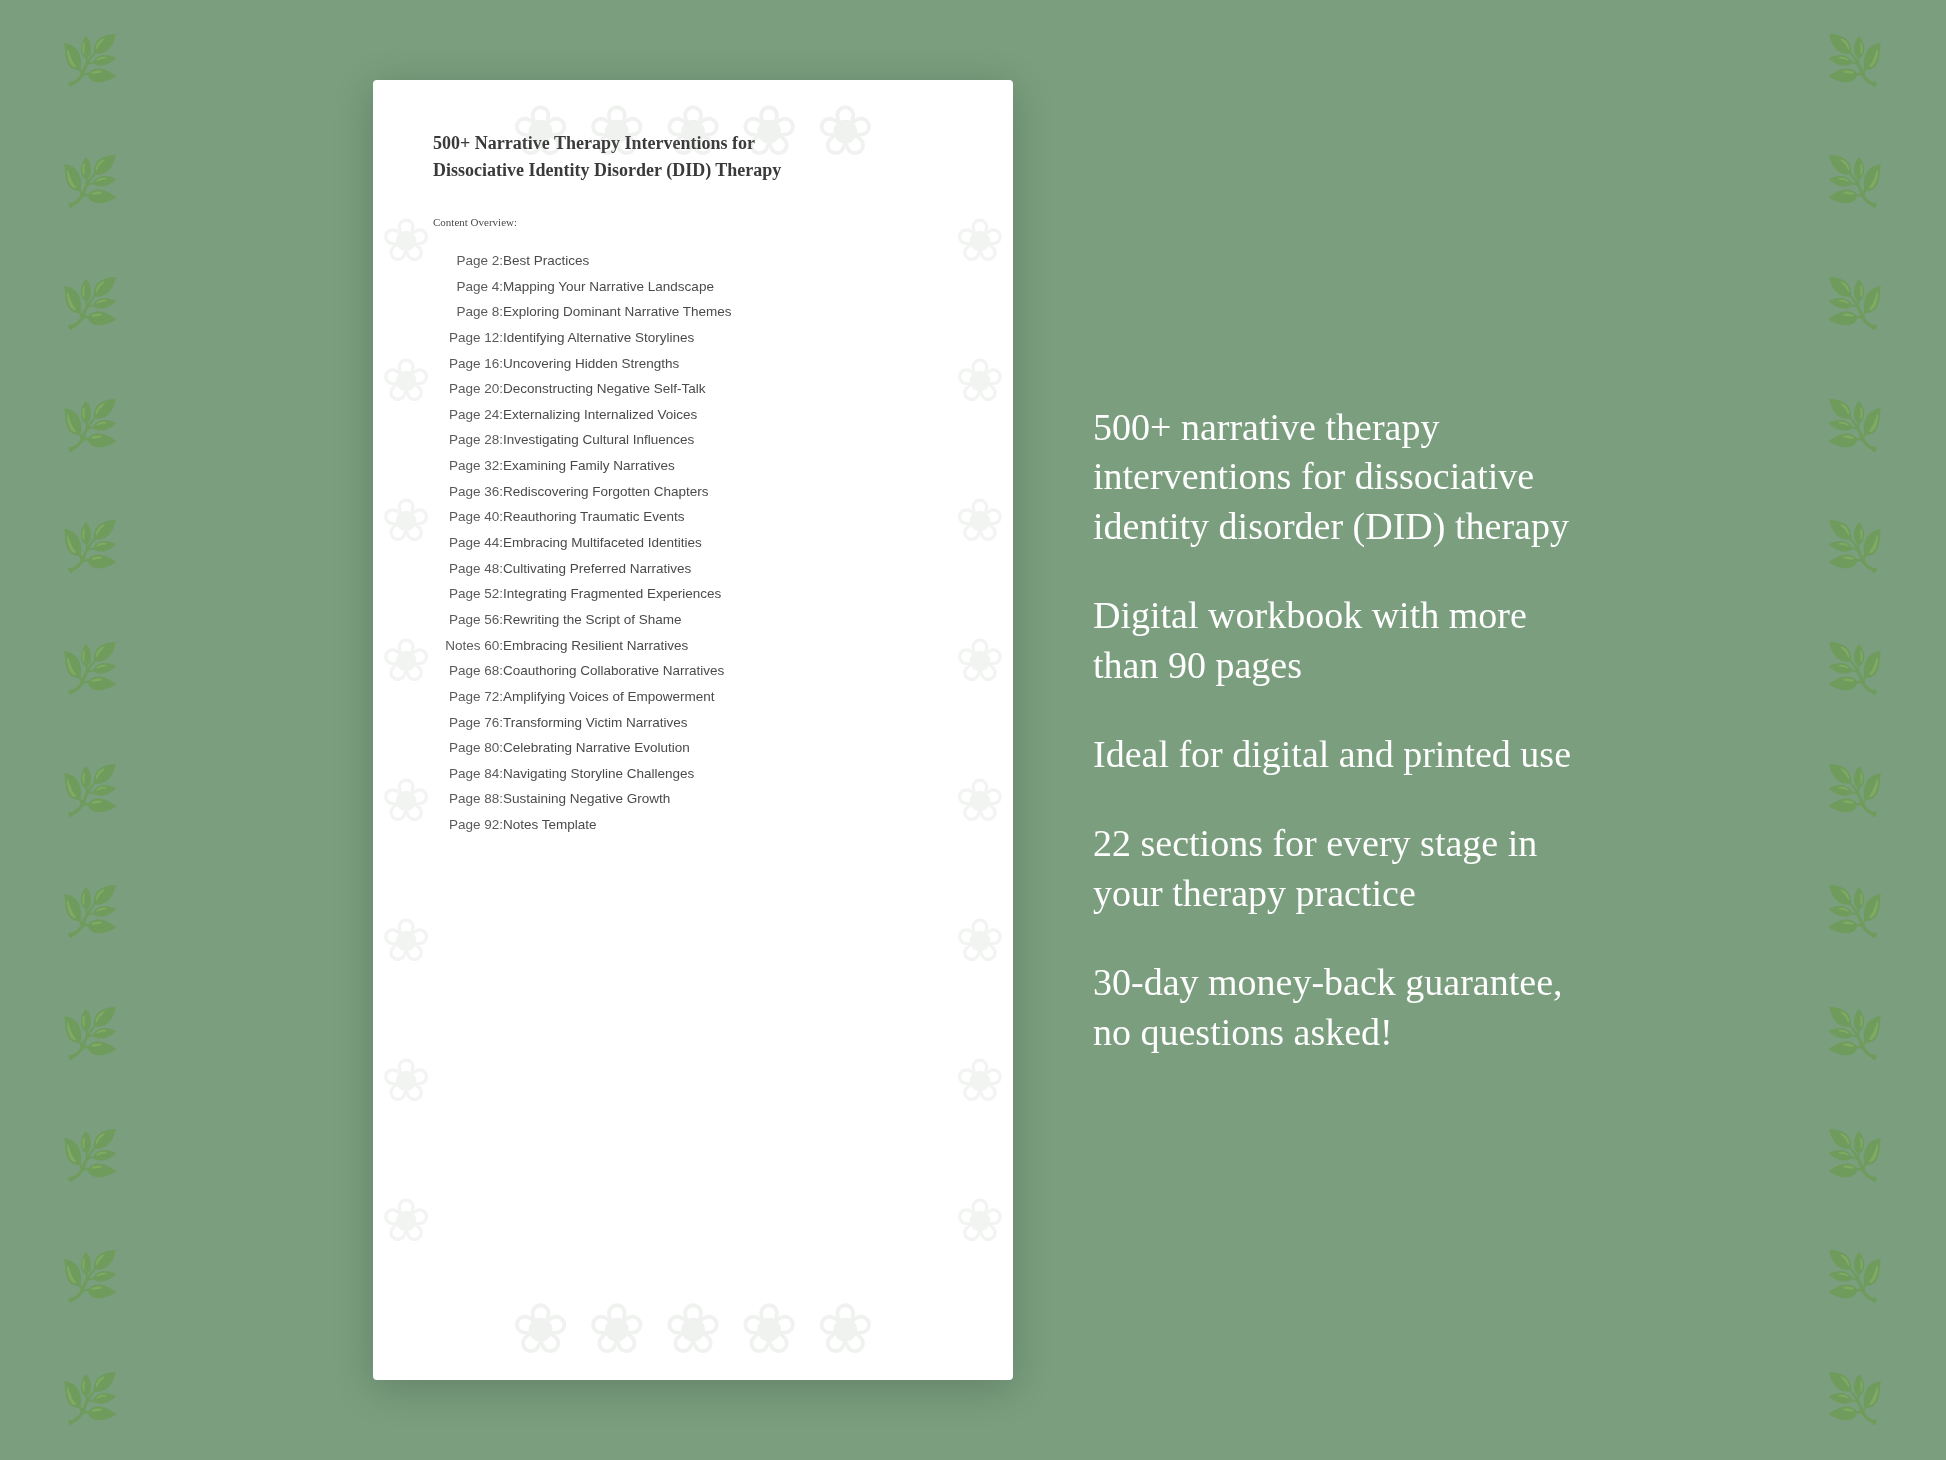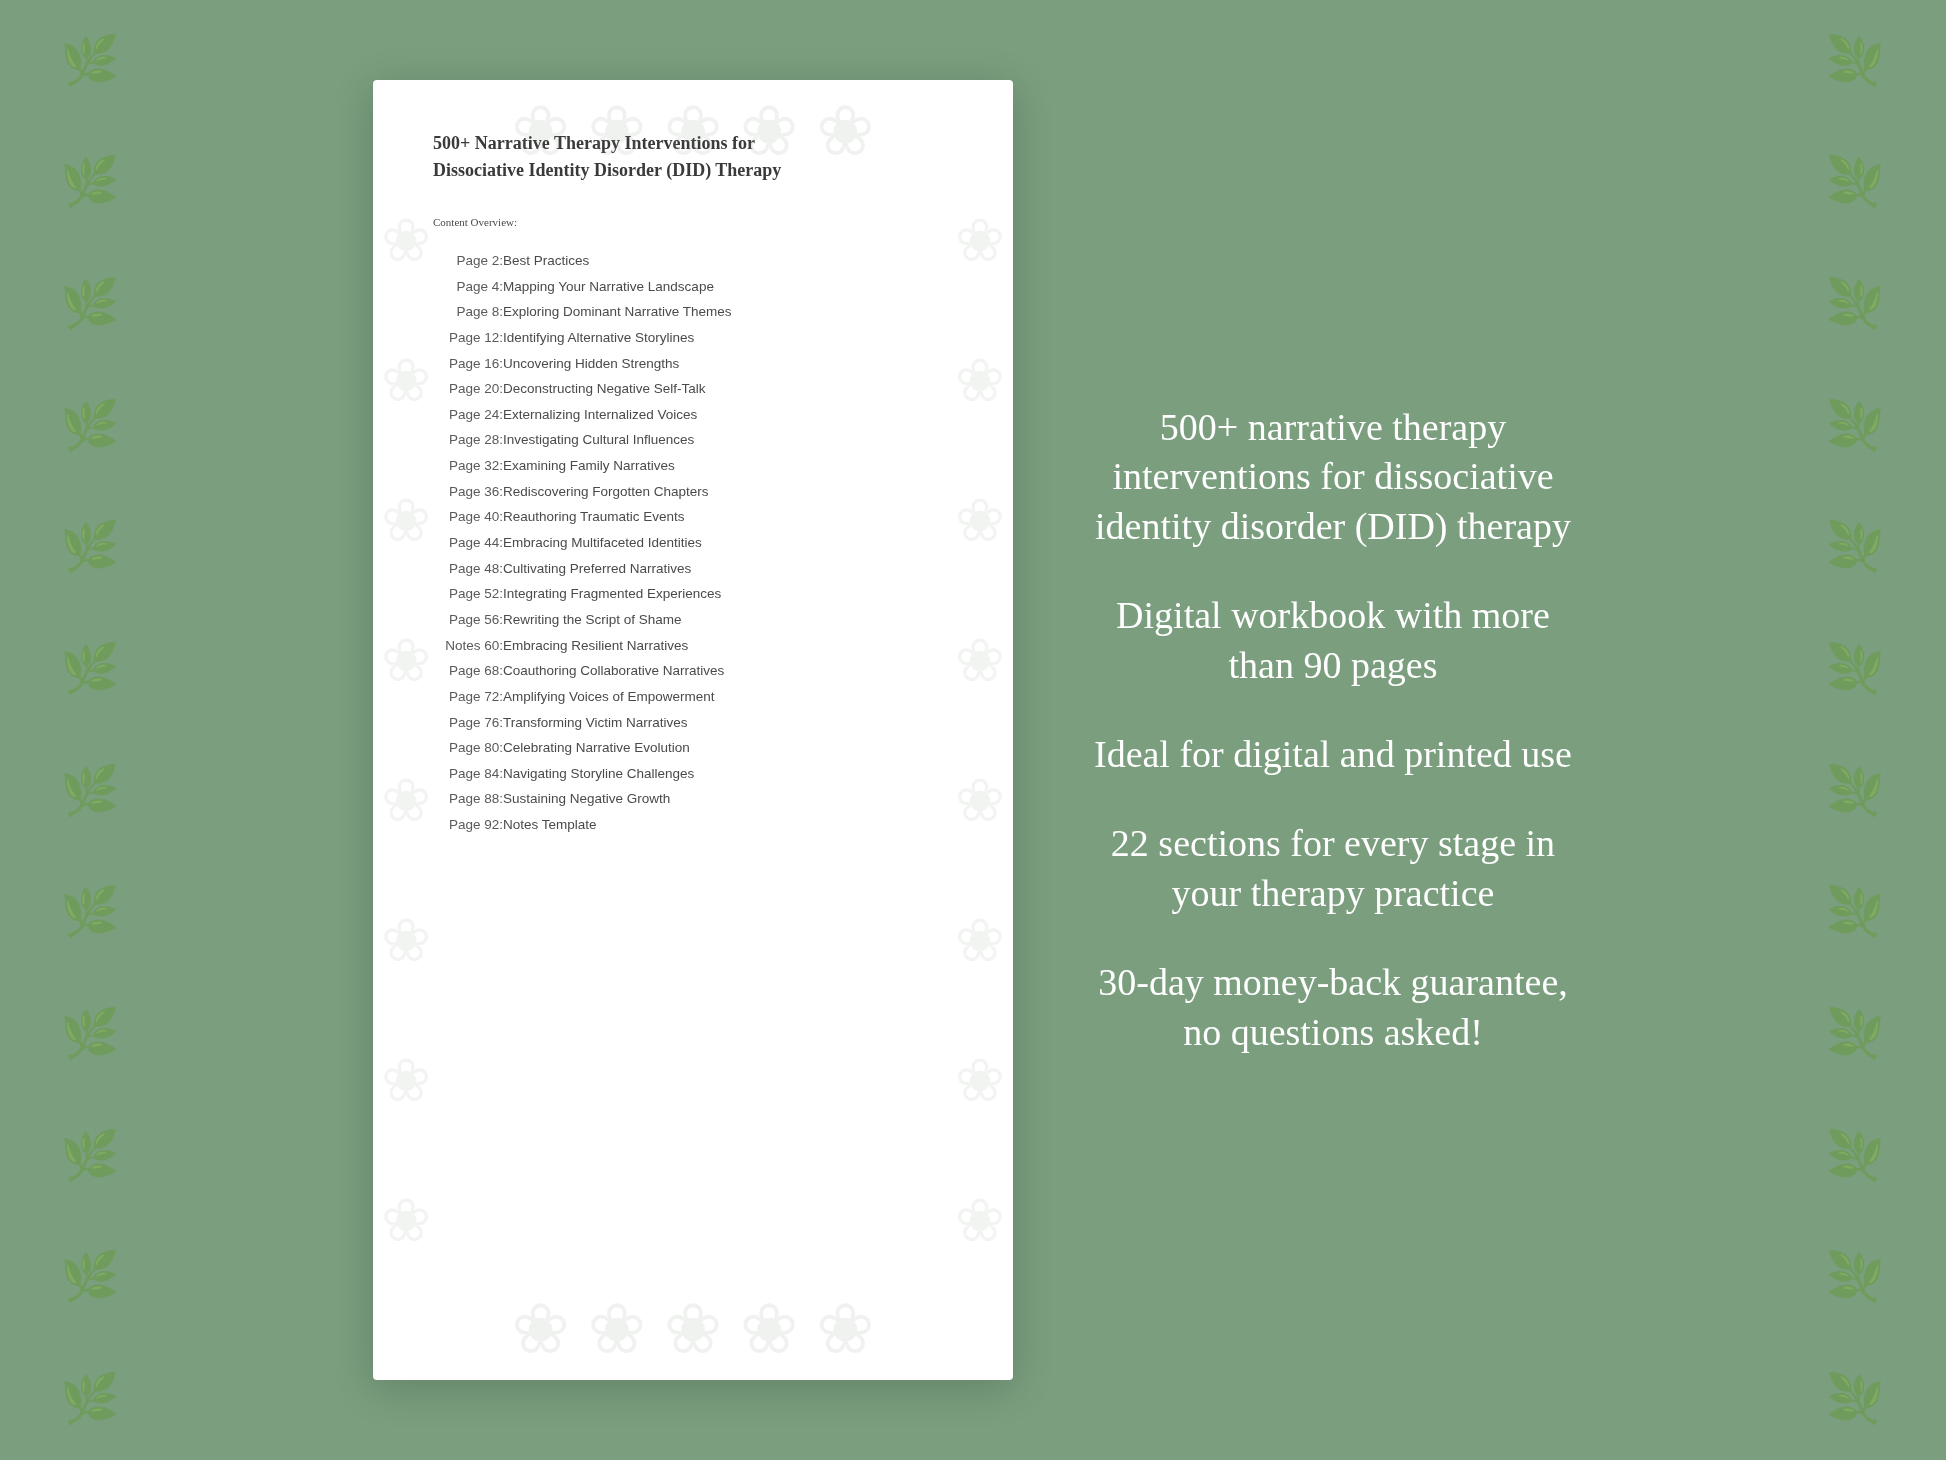--- a/index.html
+++ b/index.html
@@ -140,21 +140,20 @@
       flex-direction: column;
       gap: 40px;
     }
 
     .feature-text {
       font-size: 38px;
       color: #fff;
       line-height: 1.3;
       font-family: Georgia, serif;
       font-weight: normal;
-      text-align: center;
     }
   </style>
 </head>
 <body>
 
 <div class="bg-pattern">
   <div class="floral-side left">
     <span class="floral-motif">🌿</span>
     <span class="floral-motif">🌿</span>
     <span class="floral-motif">🌿</span>

